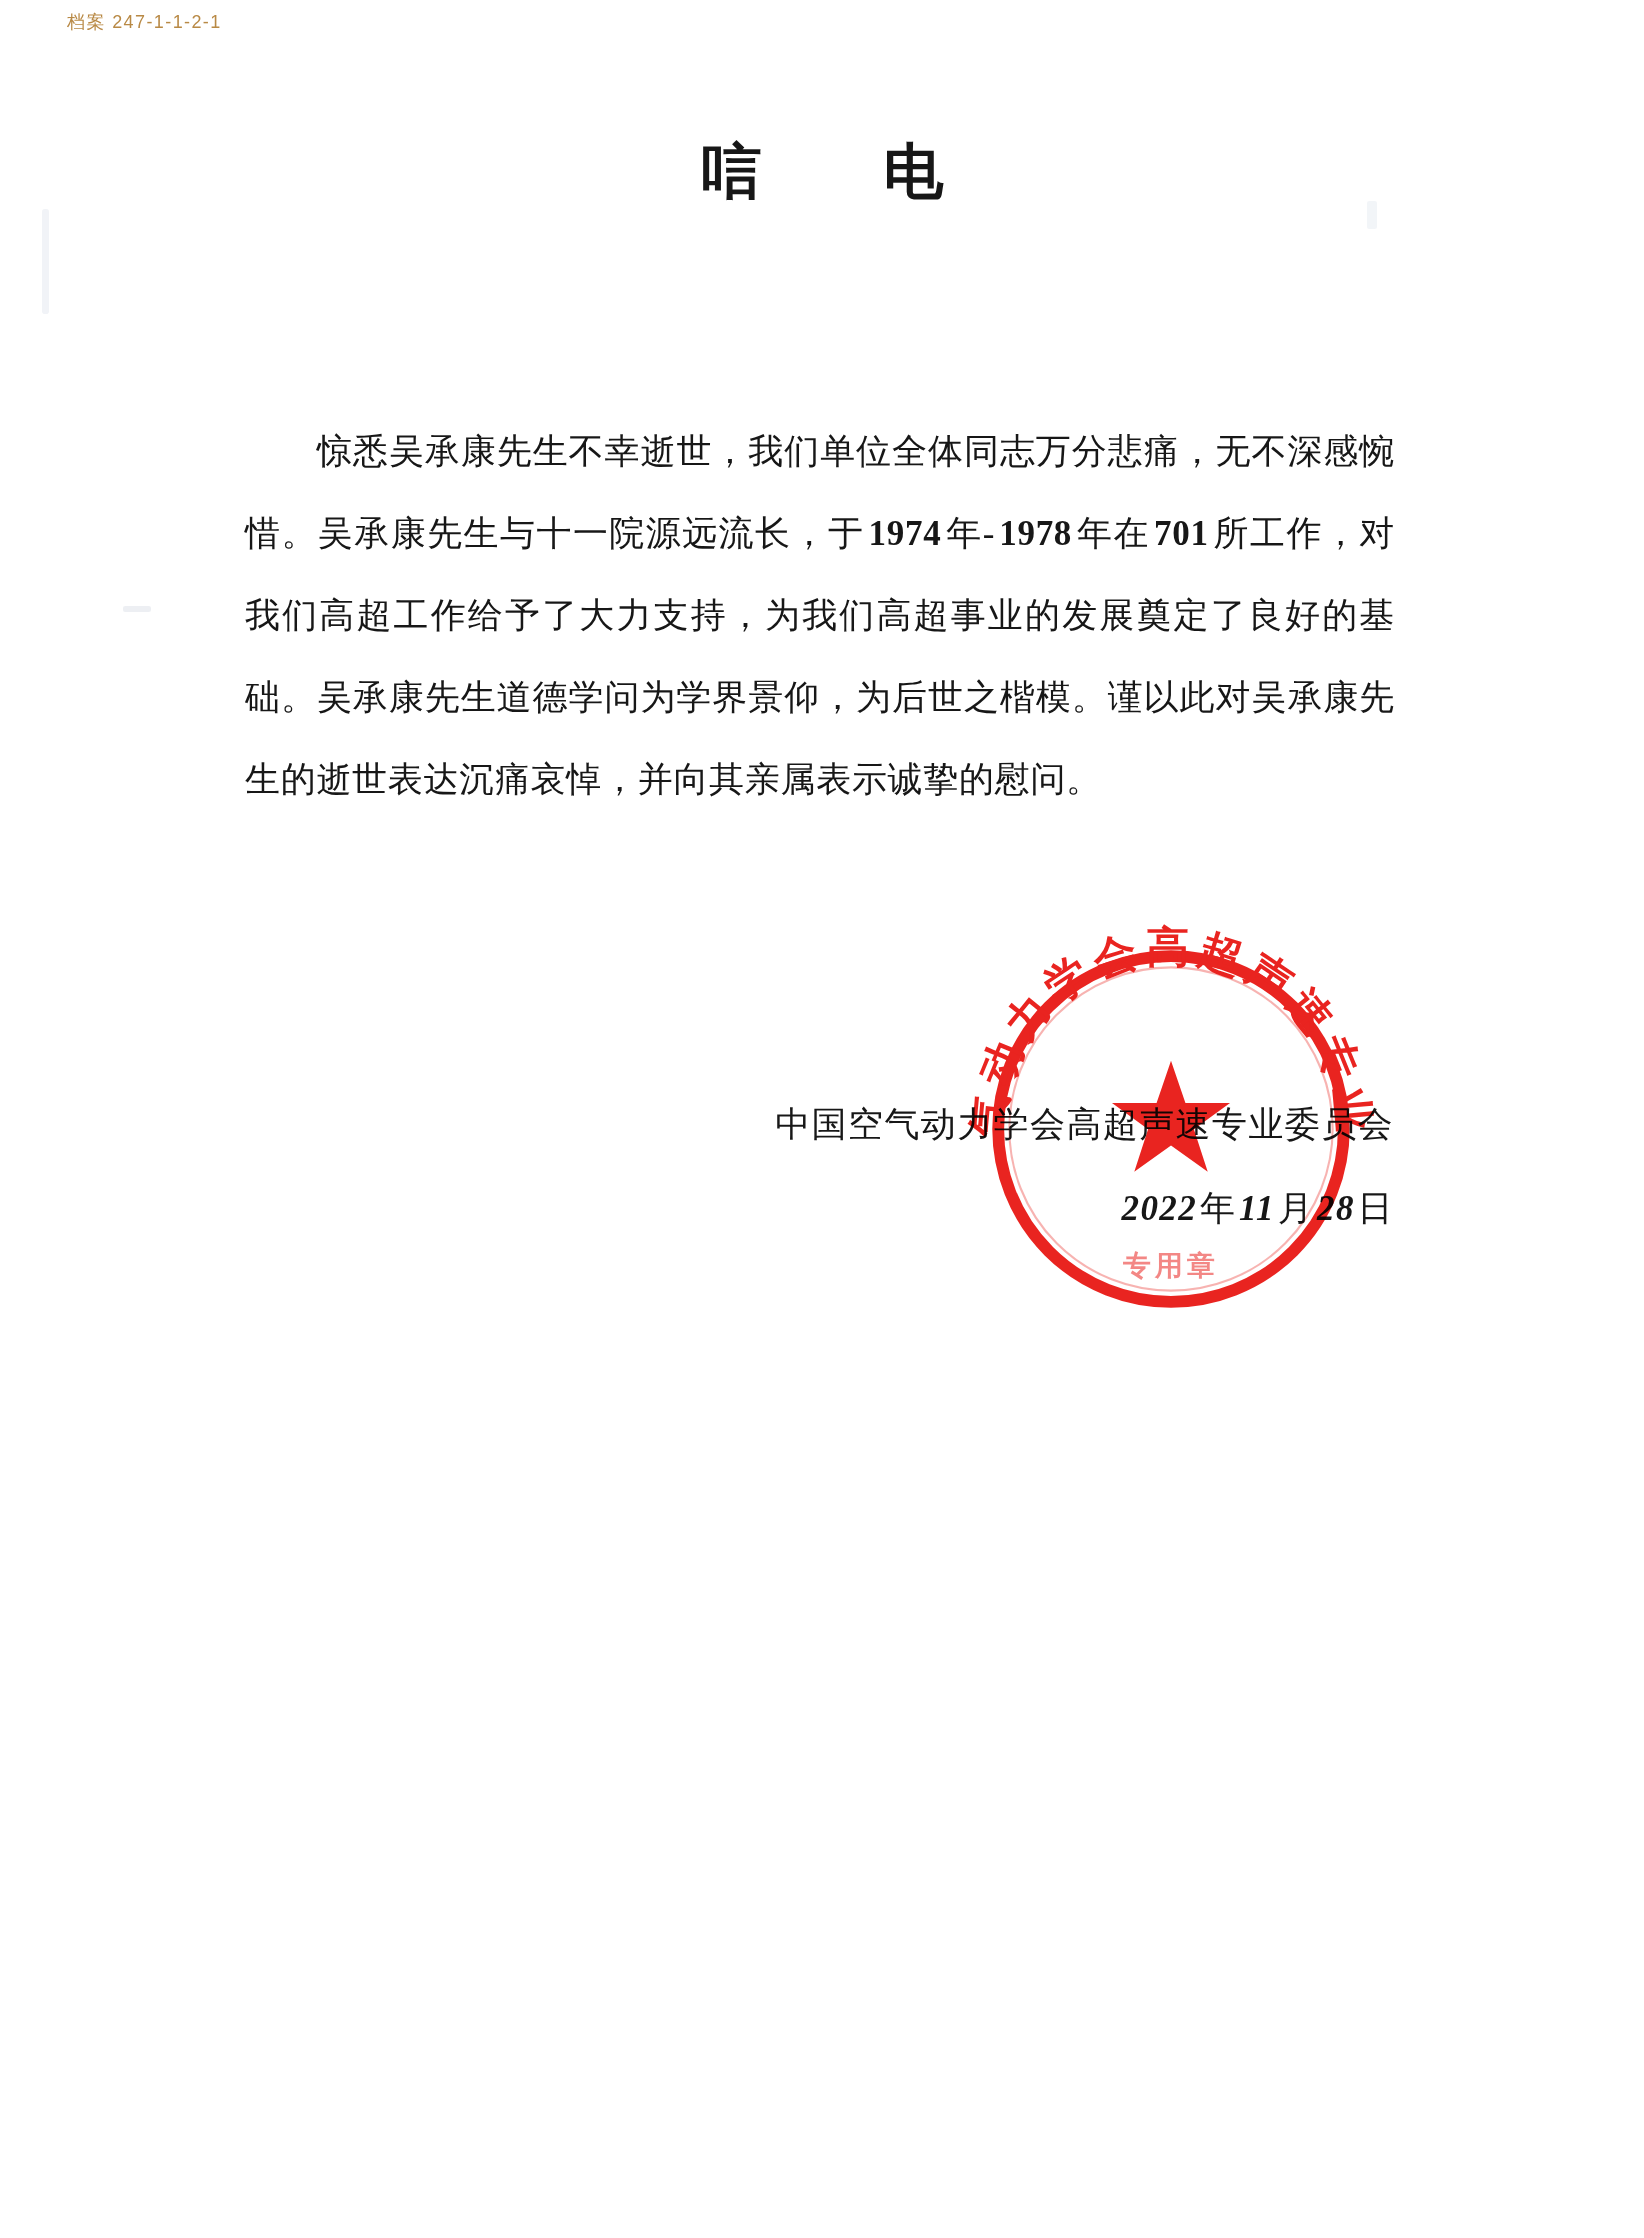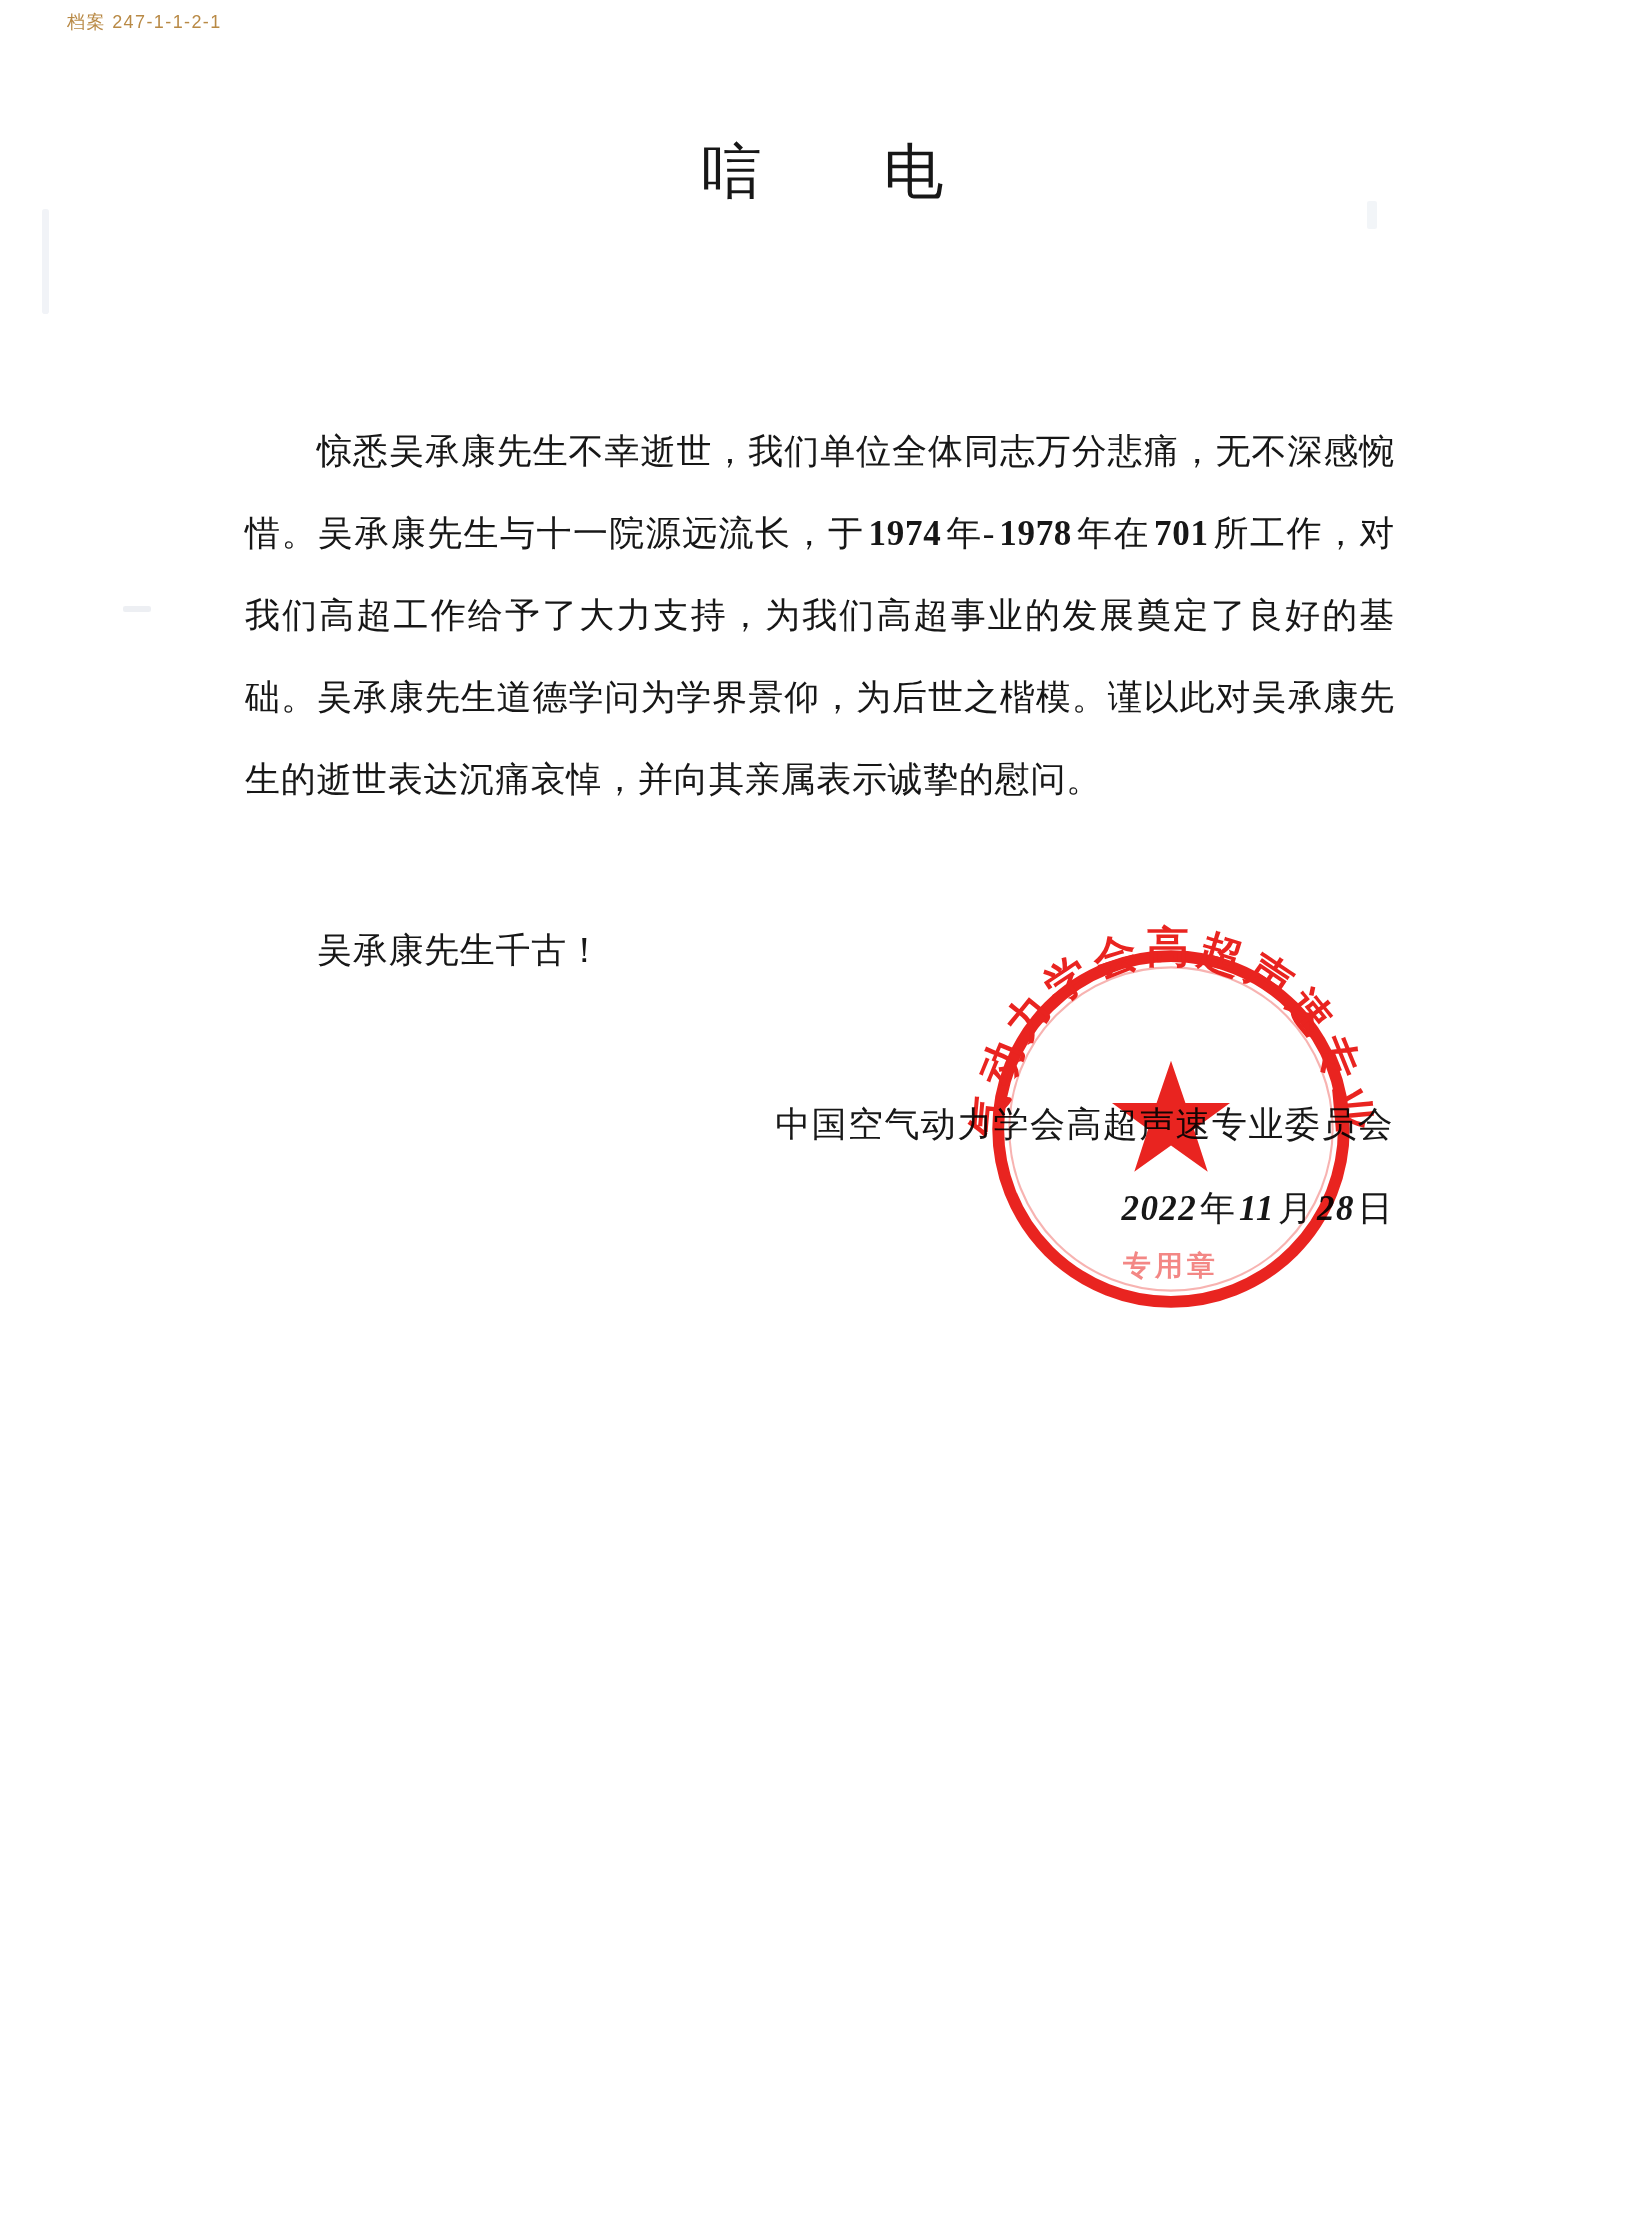--- a/index.html
+++ b/index.html
@@ -46,21 +46,21 @@
     inset: 0;
   }
 
   .doc-title {
     position: absolute;
     top: 132px;
     left: 0;
     width: 1645px;
     text-align: center;
     font-size: 60px;
-    font-weight: 400;
+    font-weight: 700;
     letter-spacing: 31px;
     text-indent: 31px;
     font-family: "DejaVu Serif", "Liberation Serif", serif;
   }
 
   .addressee {
     position: absolute;
     top: 335px;
     left: 245px;
     font-size: 35px;
@@ -142,21 +142,20 @@
 
   <div class="doc-title">唁　电</div>
 
 
   <div class="body-block">
     <p>
       <span>惊悉吴承康先生不幸逝世，我们单位全体同志万分悲痛，无不深感惋惜。吴承康先生与十一院源远流长，于</span><span class="num">1974</span><span>年-</span><span class="num">1978</span><span>年在</span><span class="num">701</span><span>所工作，对我们高超工作给予了大力支持，为我们高超事业的发展奠定了良好的基础。吴承康先生道德学问为学界景仰，为后世之楷模。谨以此对吴承康先生的逝世表达沉痛哀悼，并向其亲属表示诚挚的慰问。</span>
     </p>
   </div>
 
-  <div class="farewell">吴承康先生千古！</div>
 
   <div class="signature">中国空气动力学会高超声速专业委员会</div>
 
   <div class="sign-date">
     <span class="d-num">2022</span><span>年</span><span class="d-num">11</span><span>月</span><span class="d-num">28</span><span>日</span>
   </div>
 
   <div class="seal">
     <svg viewBox="0 0 620 620" xmlns="http://www.w3.org/2000/svg">
       <defs>

